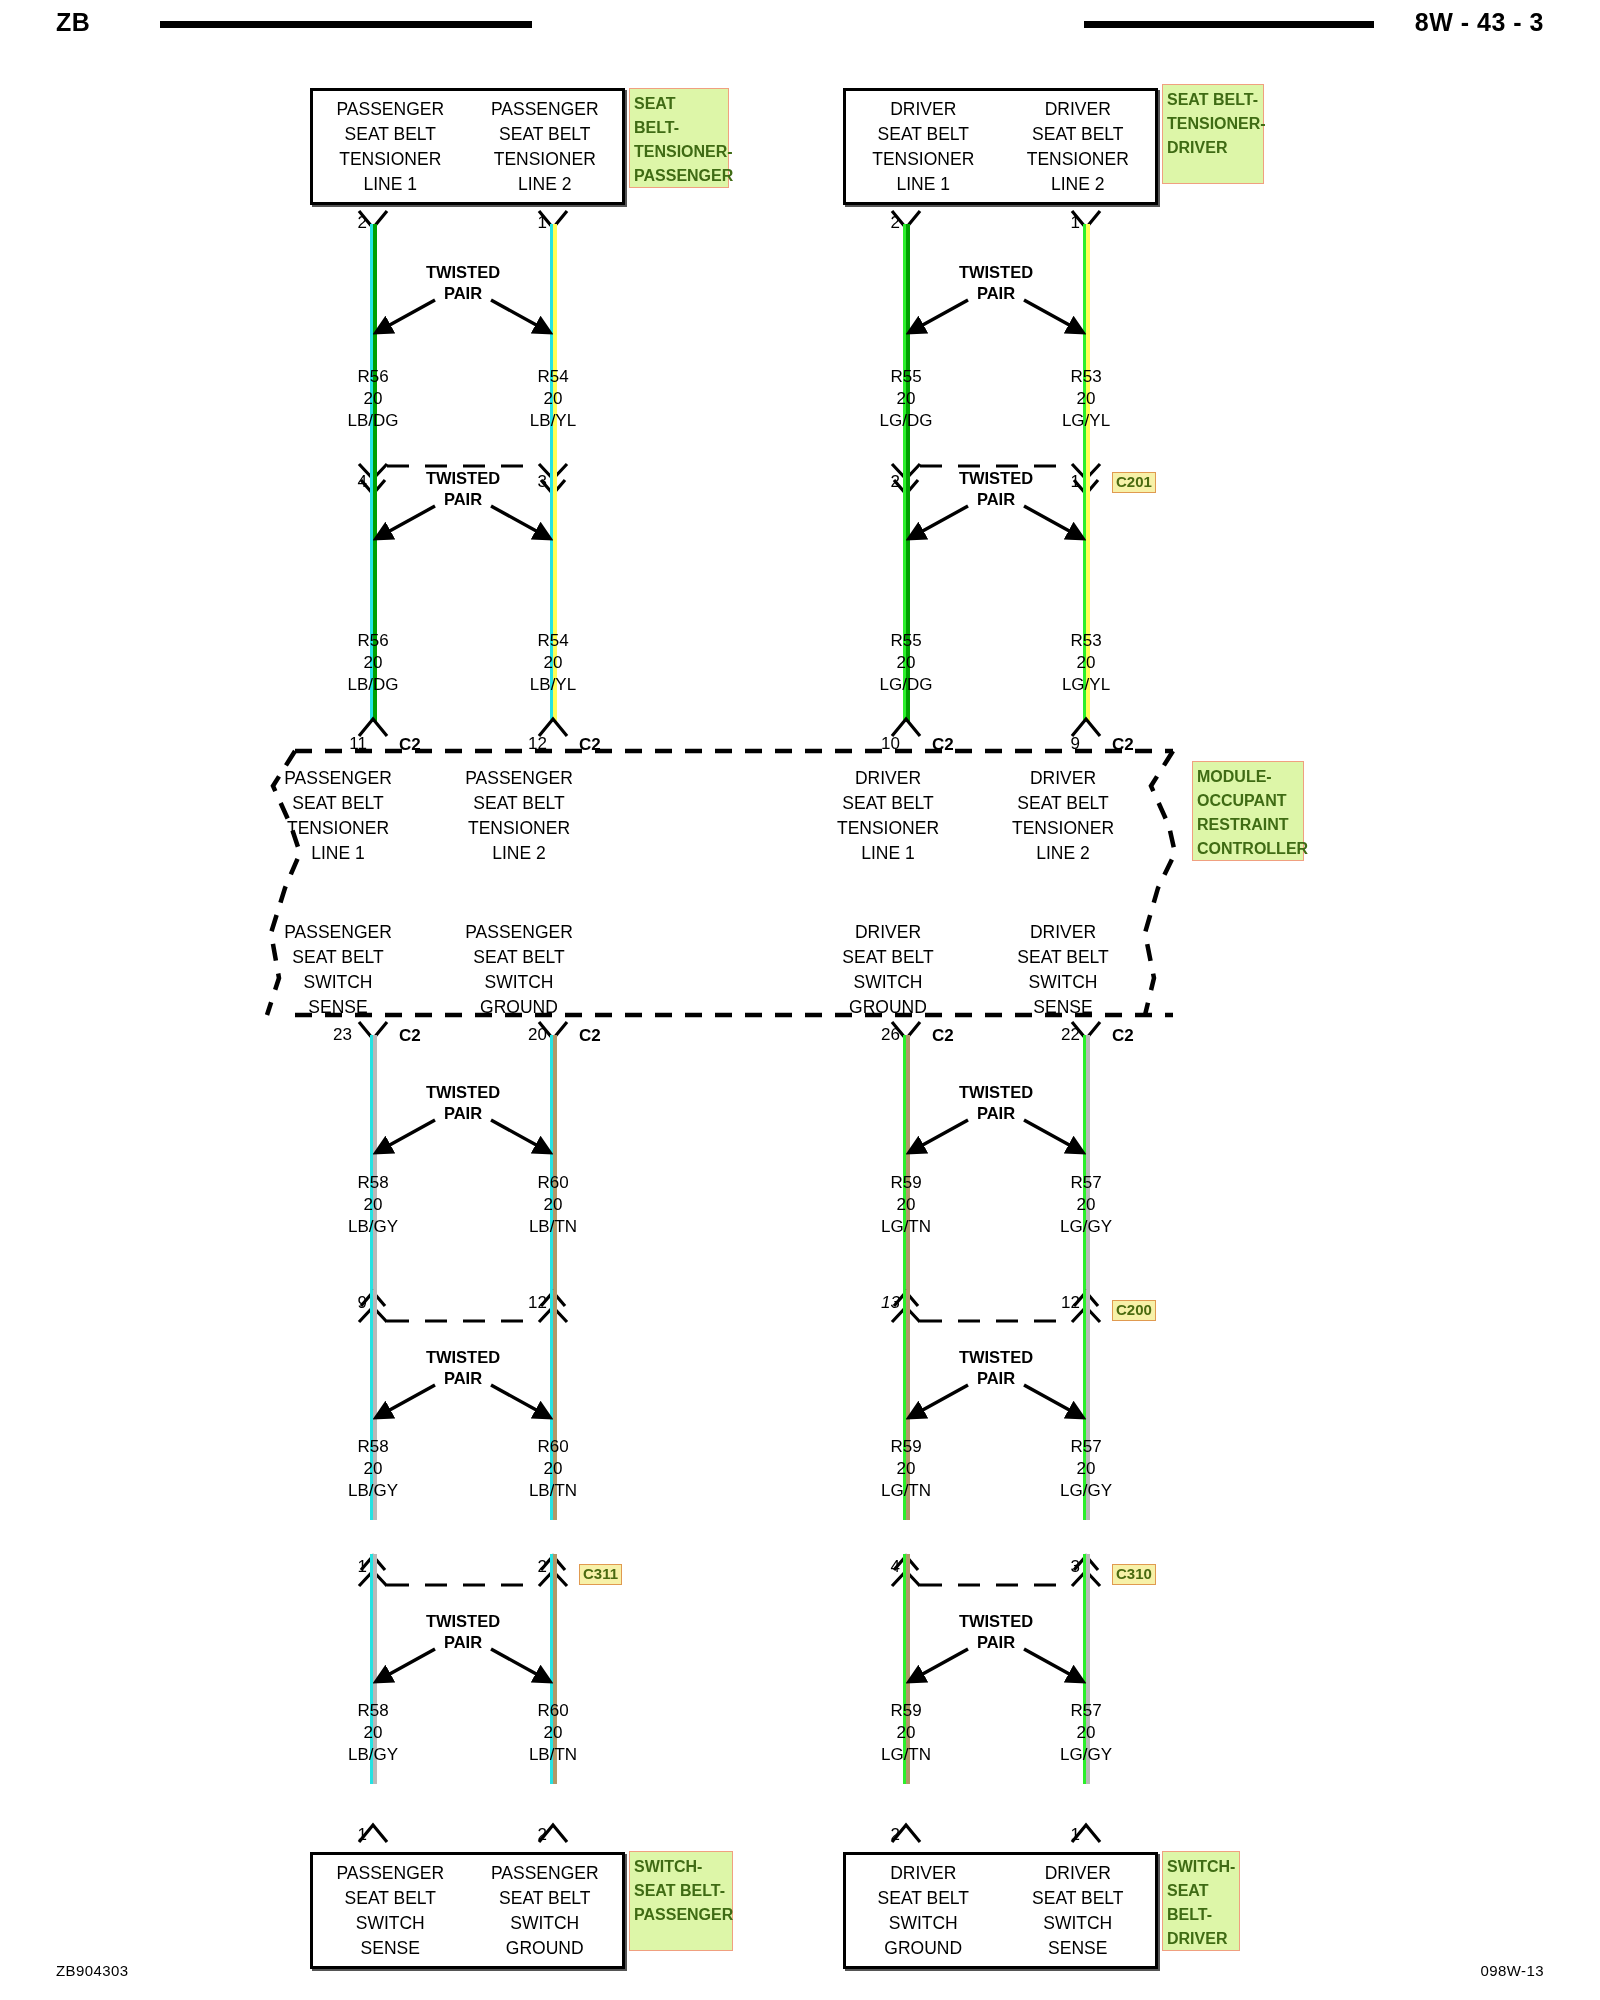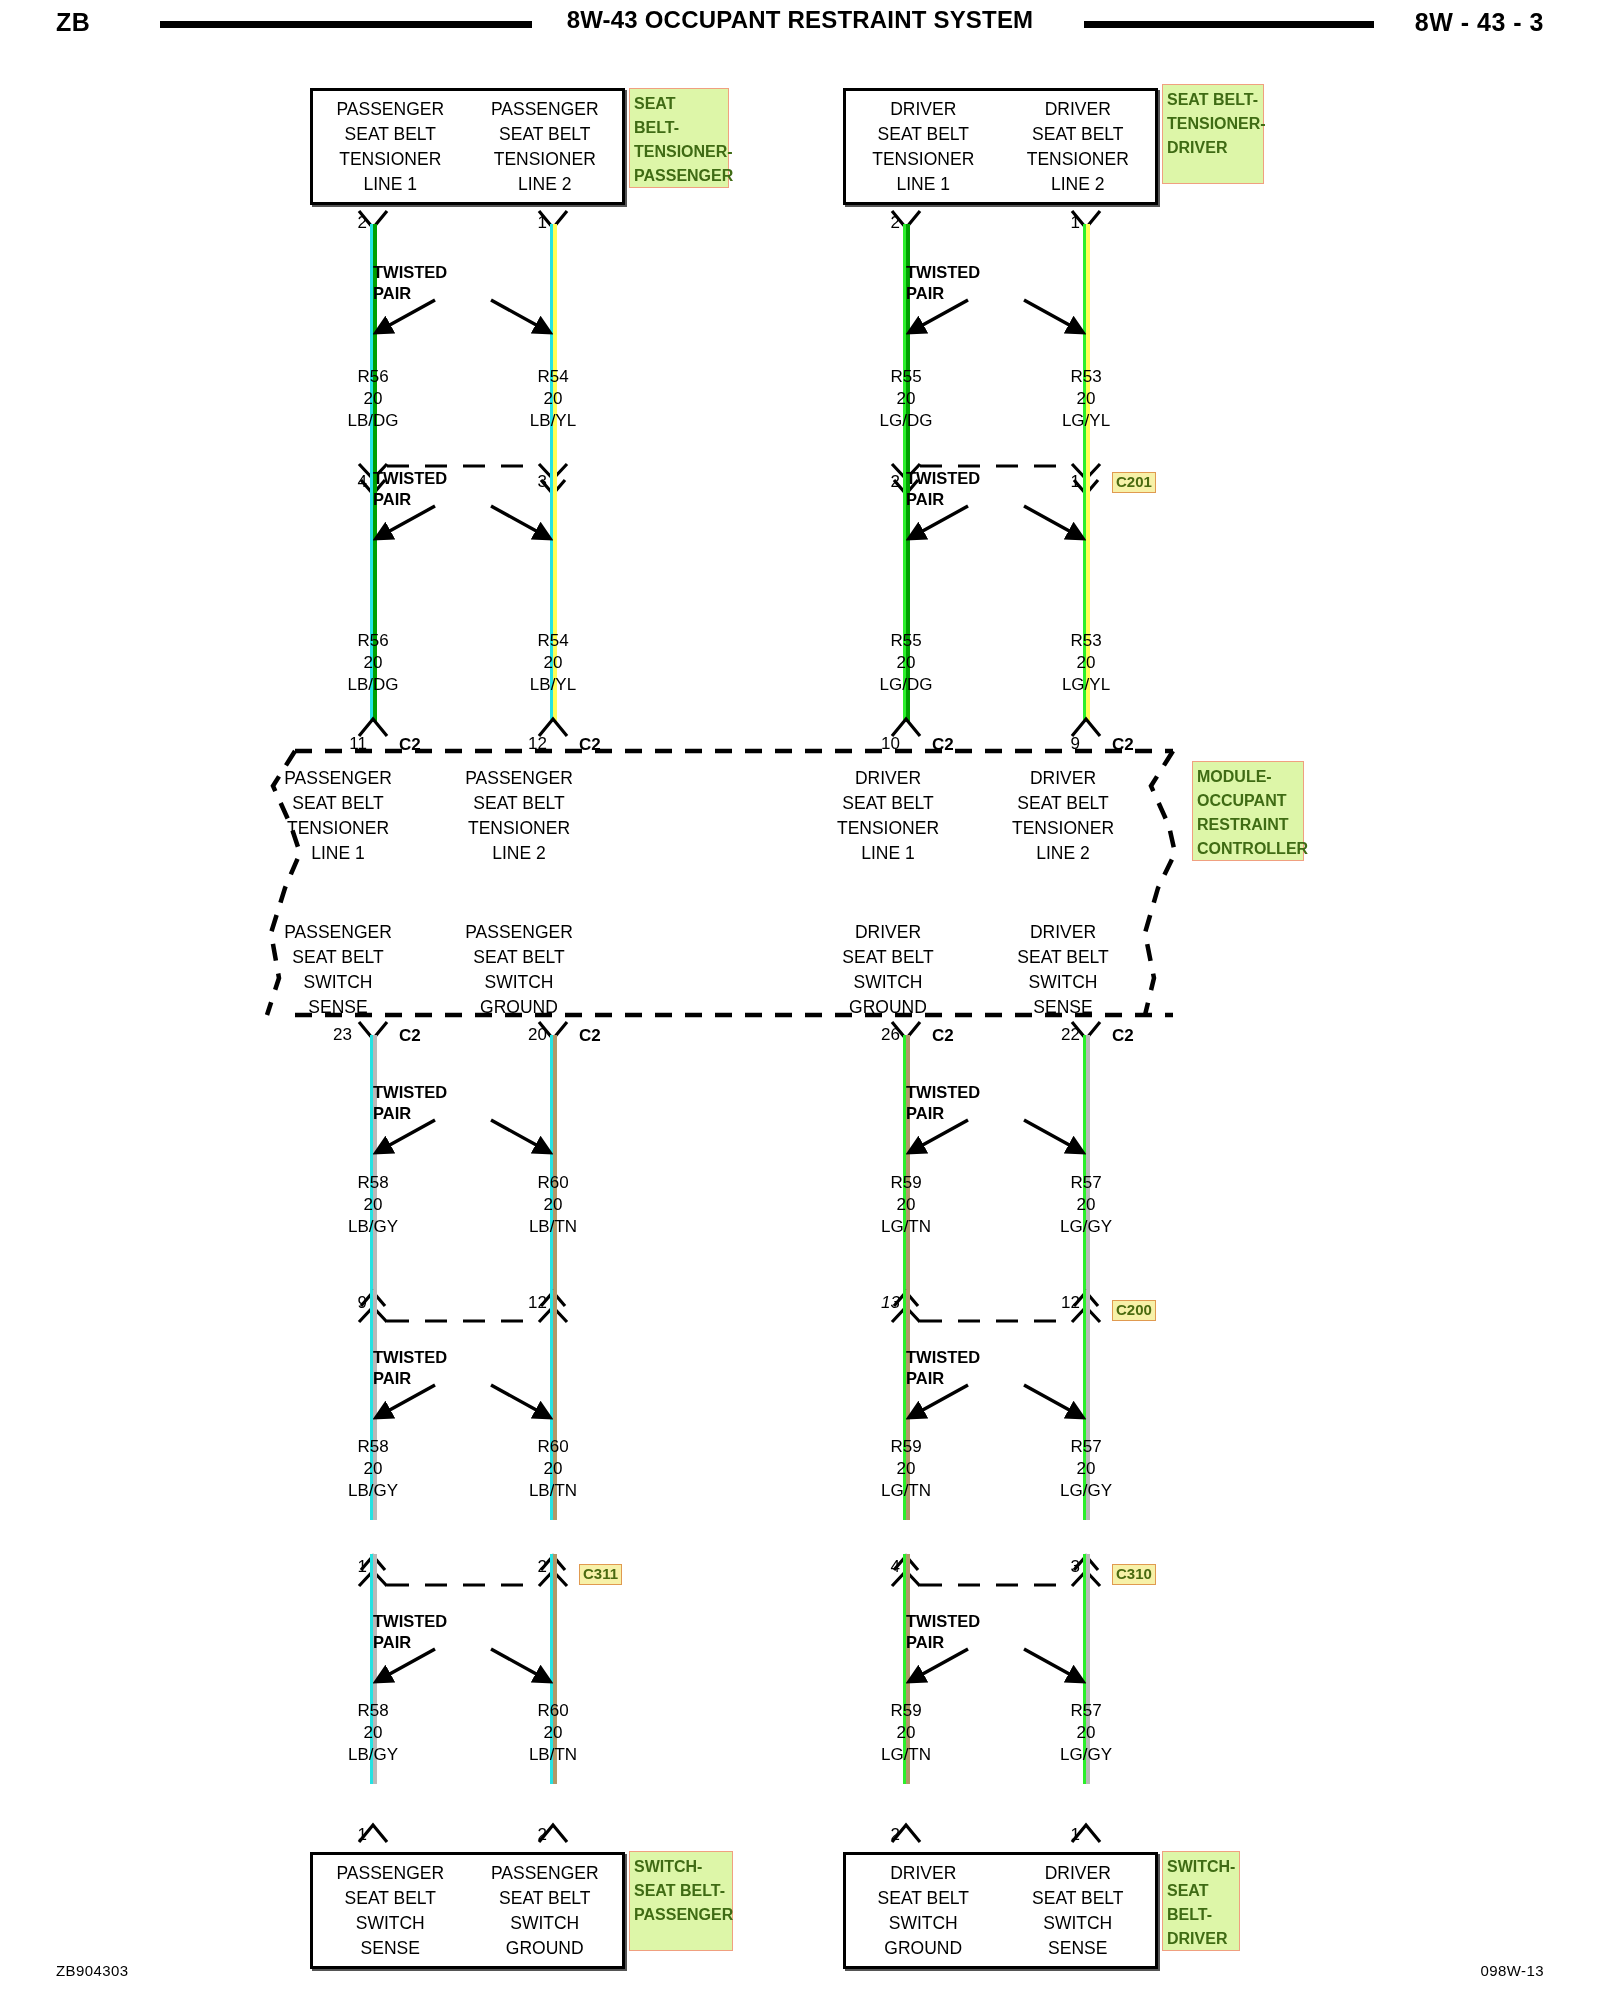--- a/index.html
+++ b/index.html
@@ -78,40 +78,39 @@
   }
 
   
   .wire { position:absolute; width:7px; display:flex; }
   .wire i { display:block; width:50%; height:100%; }
 
   
   .pin    { position:absolute; font-size:17px; line-height:17px; }
   .c2lbl  { position:absolute; font-size:17px; font-weight:bold; line-height:17px; }
   .wlabel { position:absolute; font-size:17px; line-height:22px; text-align:center; white-space:nowrap; }
-  .tp     { position:absolute; font-size:16.5px; font-weight:bold; line-height:21px; text-align:left; white-space:nowrap; }
+  .tp     { position:absolute; font-size:16.5px; font-weight:bold; line-height:21px; text-align:center; white-space:nowrap; }
 
   
   #module-box { position:absolute; left:265px; top:748px; width:910px; height:270px; }
   #module-box .mtext {
     position:absolute;
     display:flex; flex-direction:column; align-items:center;
     font-size:17.5px; line-height:25px; white-space:nowrap;
   }
 
   svg { display:block; overflow:visible; }
   .nofill { fill:none; }
 </style>
 </head>
 <body>
 
 <div id="header">
   <div id="hdr-left">ZB</div>
   <div id="hdr-rule-left"></div>
-  <div id="hdr-title">8W-43 OCCUPANT RESTRAINT SYSTEM</div>
   <div id="hdr-rule-right"></div>
   <div id="hdr-right">8W - 43 - 3</div>
 </div>
 
 <div class="comp-box" style="left:310px; top:88px; width:315px; height:117px;">
   <div class="comp-col" style="left:0; width:50%;">
     <div>PASSENGER</div>
     <div>SEAT BELT</div>
     <div>TENSIONER</div>
     <div>LINE 1</div>

